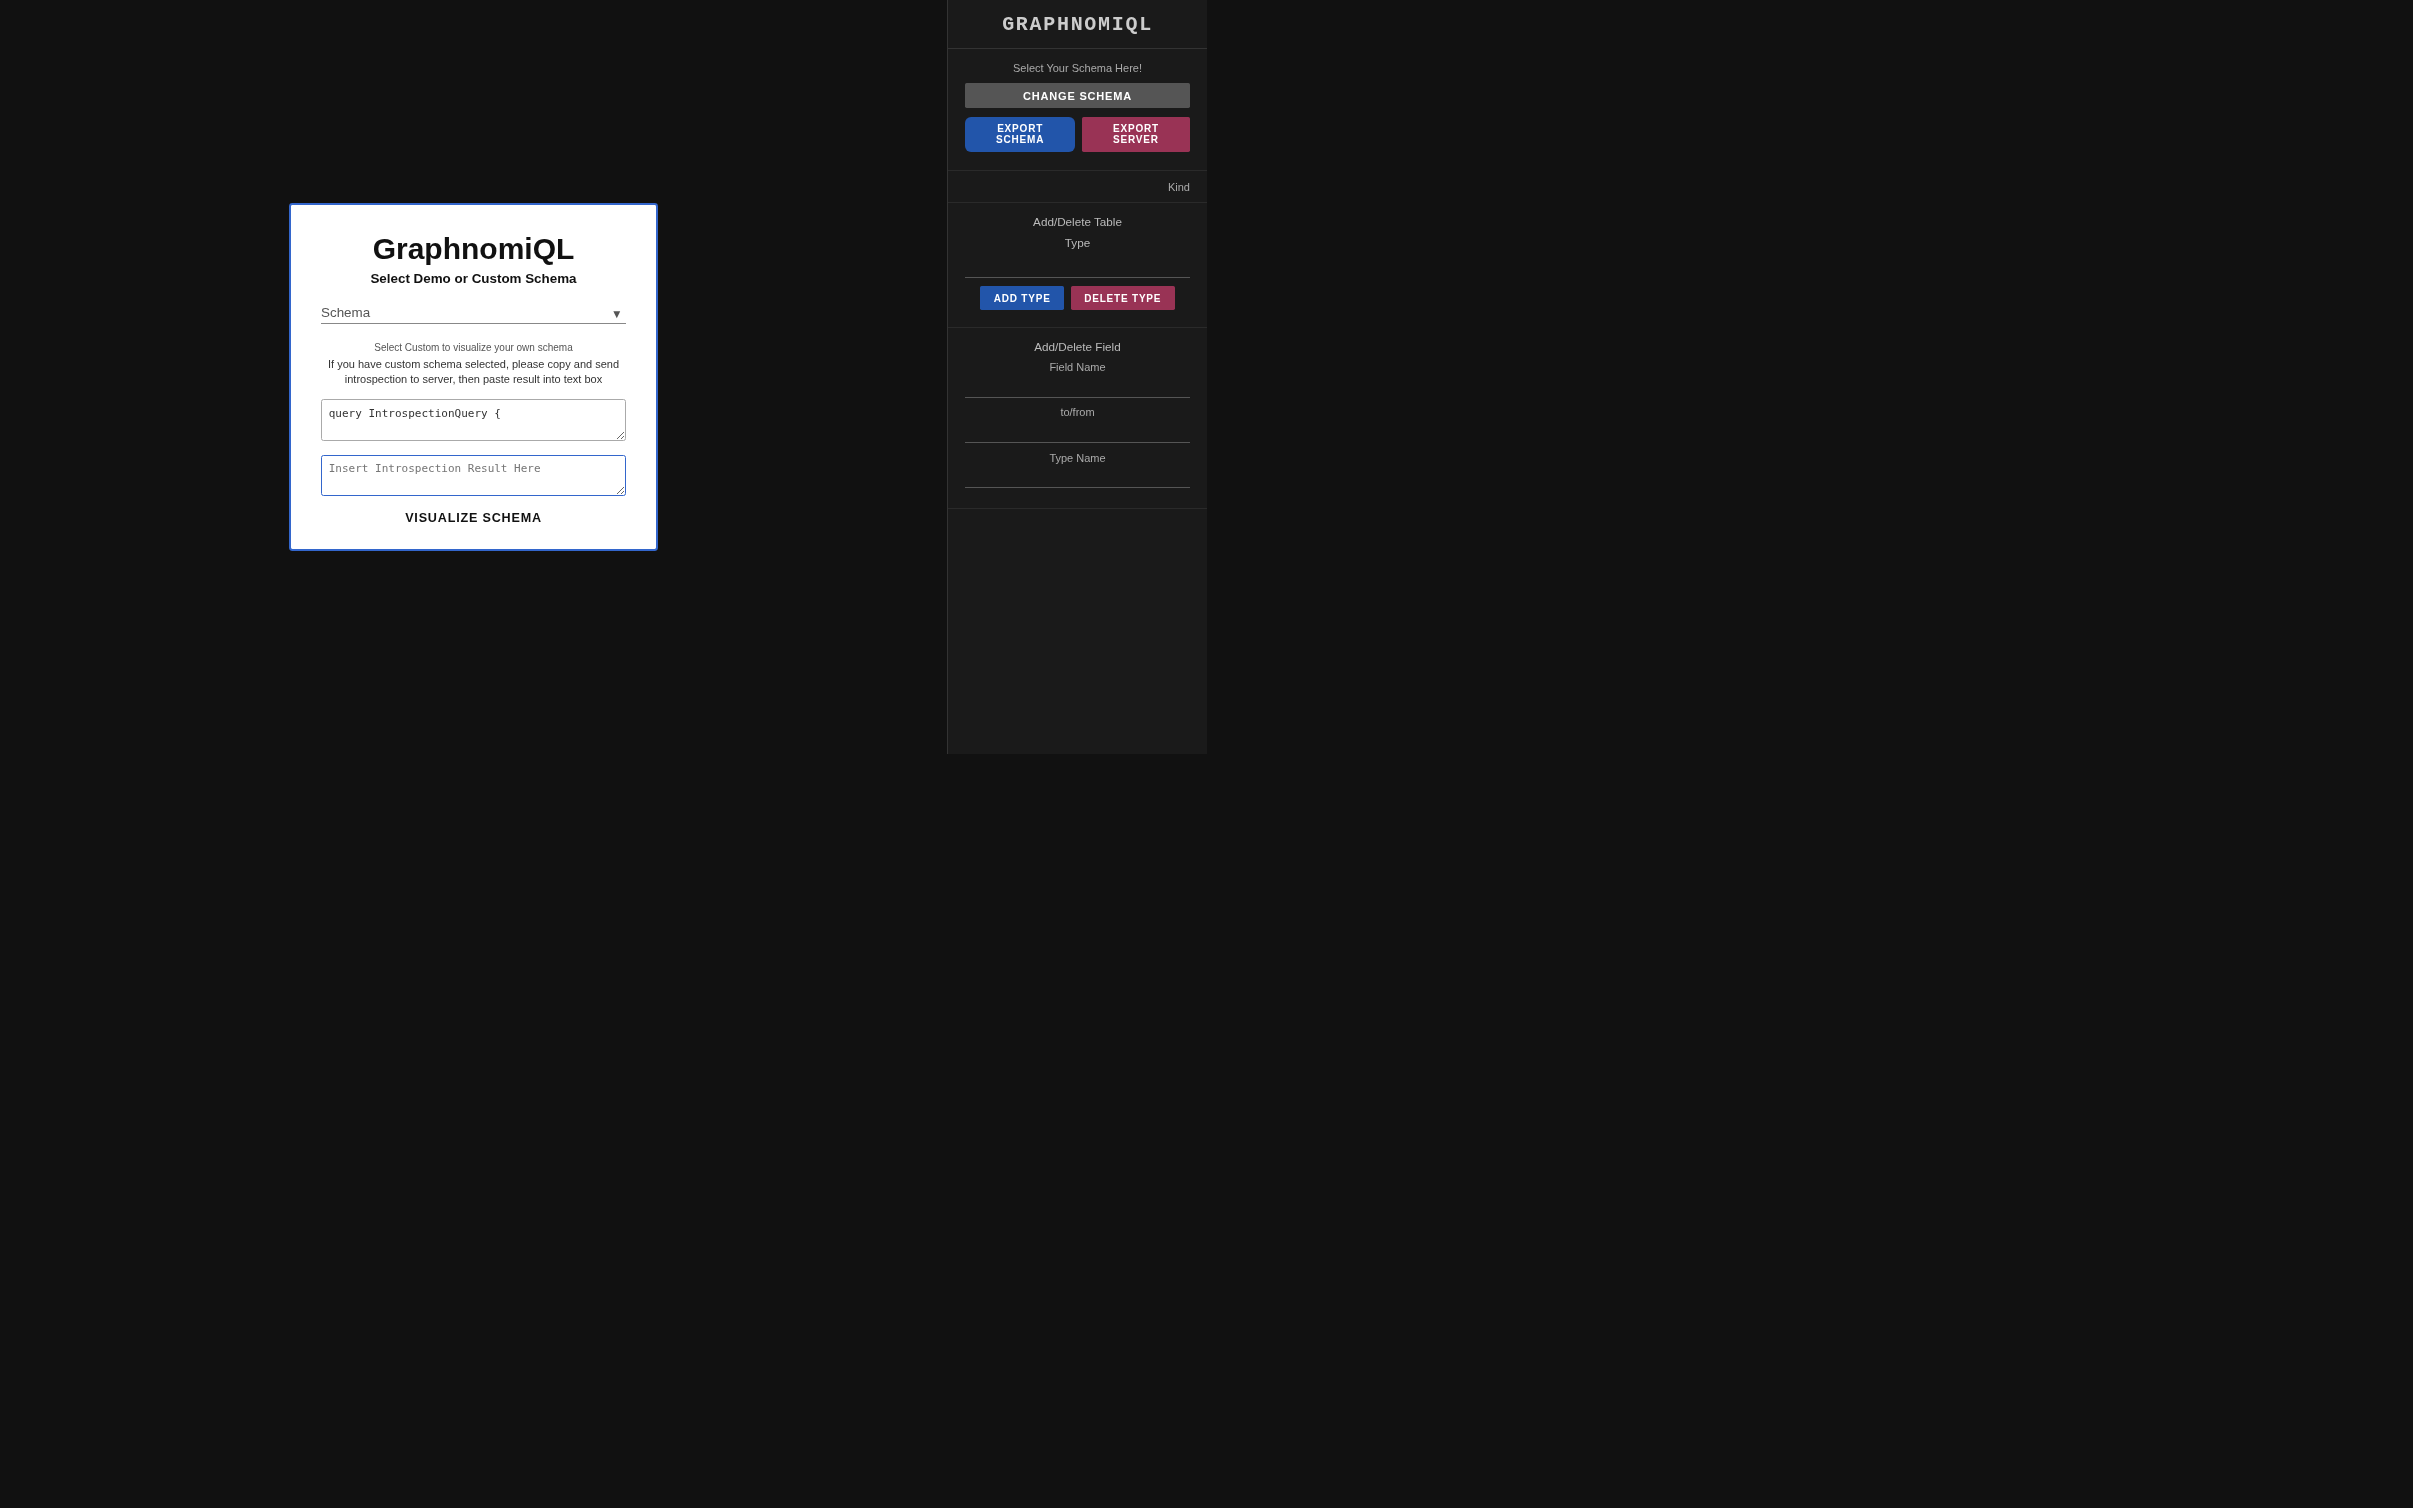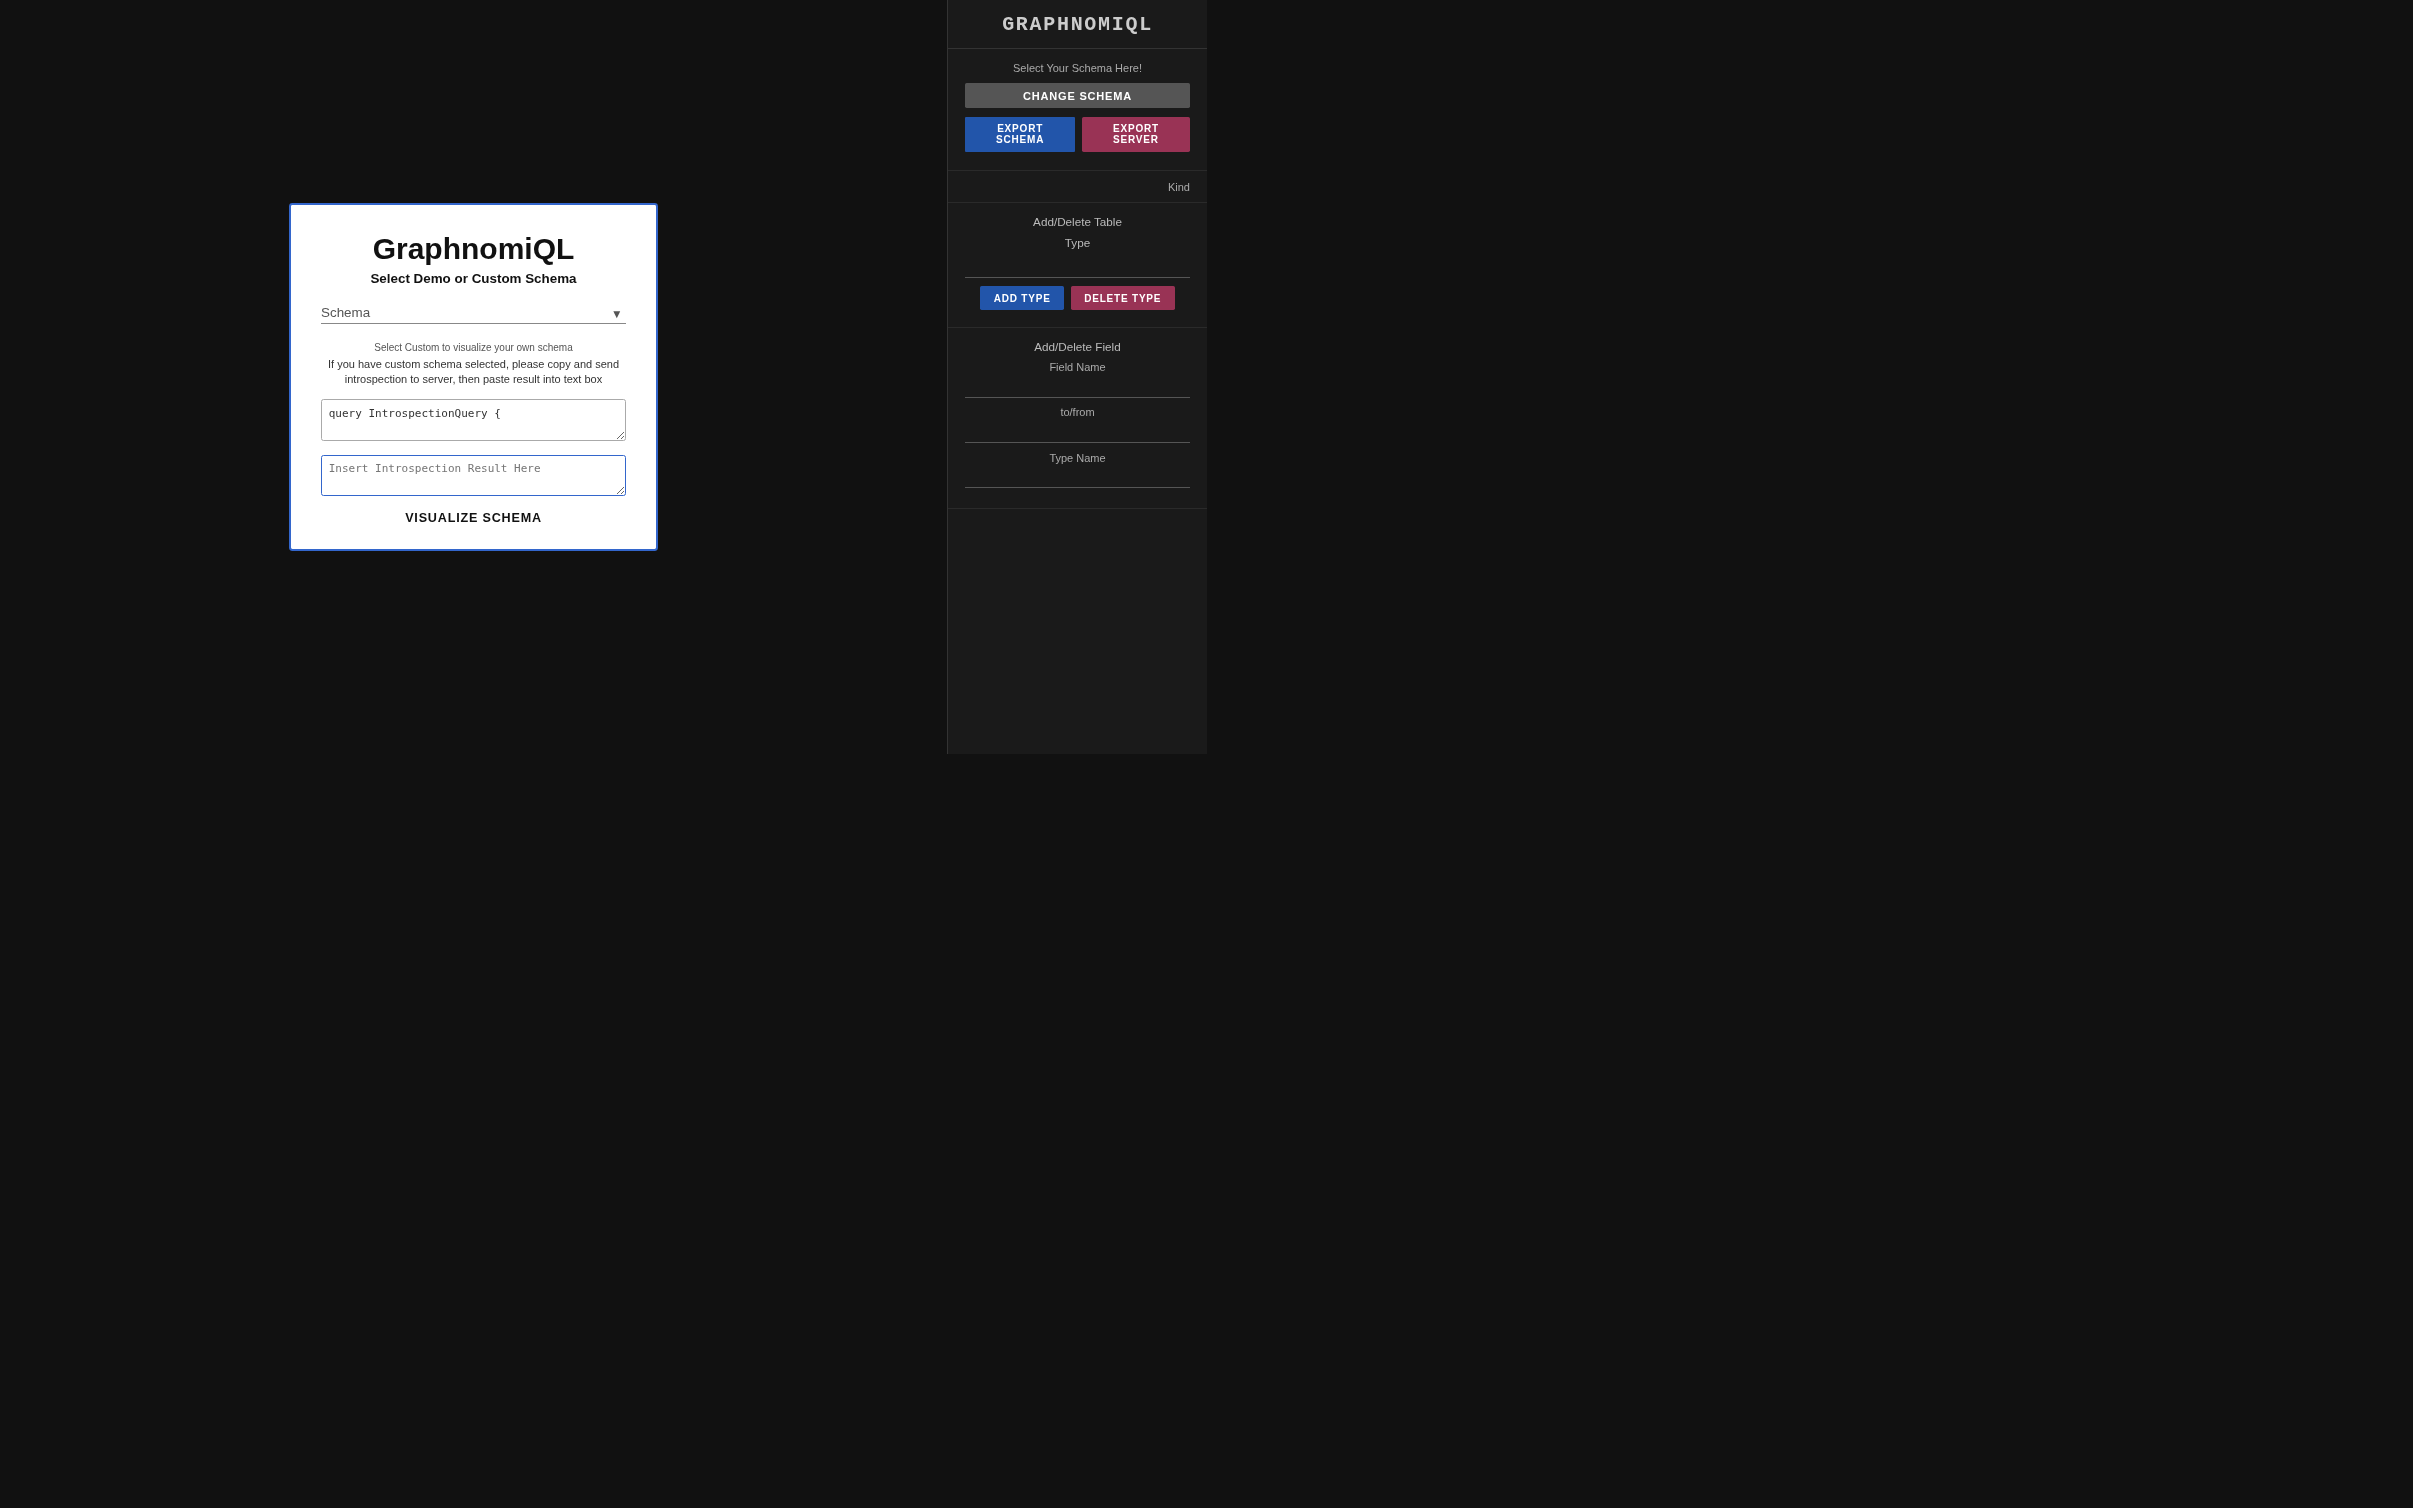--- a/index.html
+++ b/index.html
@@ -197,21 +197,21 @@
 
     .btn-export-schema {
       background: #2255aa;
       color: #fff;
       border: none;
       padding: 6.7px 11.7px;
       font-size: 10px;
       font-weight: bold;
       cursor: pointer;
       letter-spacing: 0.8px;
-      border-radius: 1px;
+      border-radius: 6px;
     }
 
     .btn-export-server {
       background: #993355;
       color: #fff;
       border: none;
       padding: 6.7px 11.7px;
       font-size: 10px;
       font-weight: bold;
       cursor: pointer;

